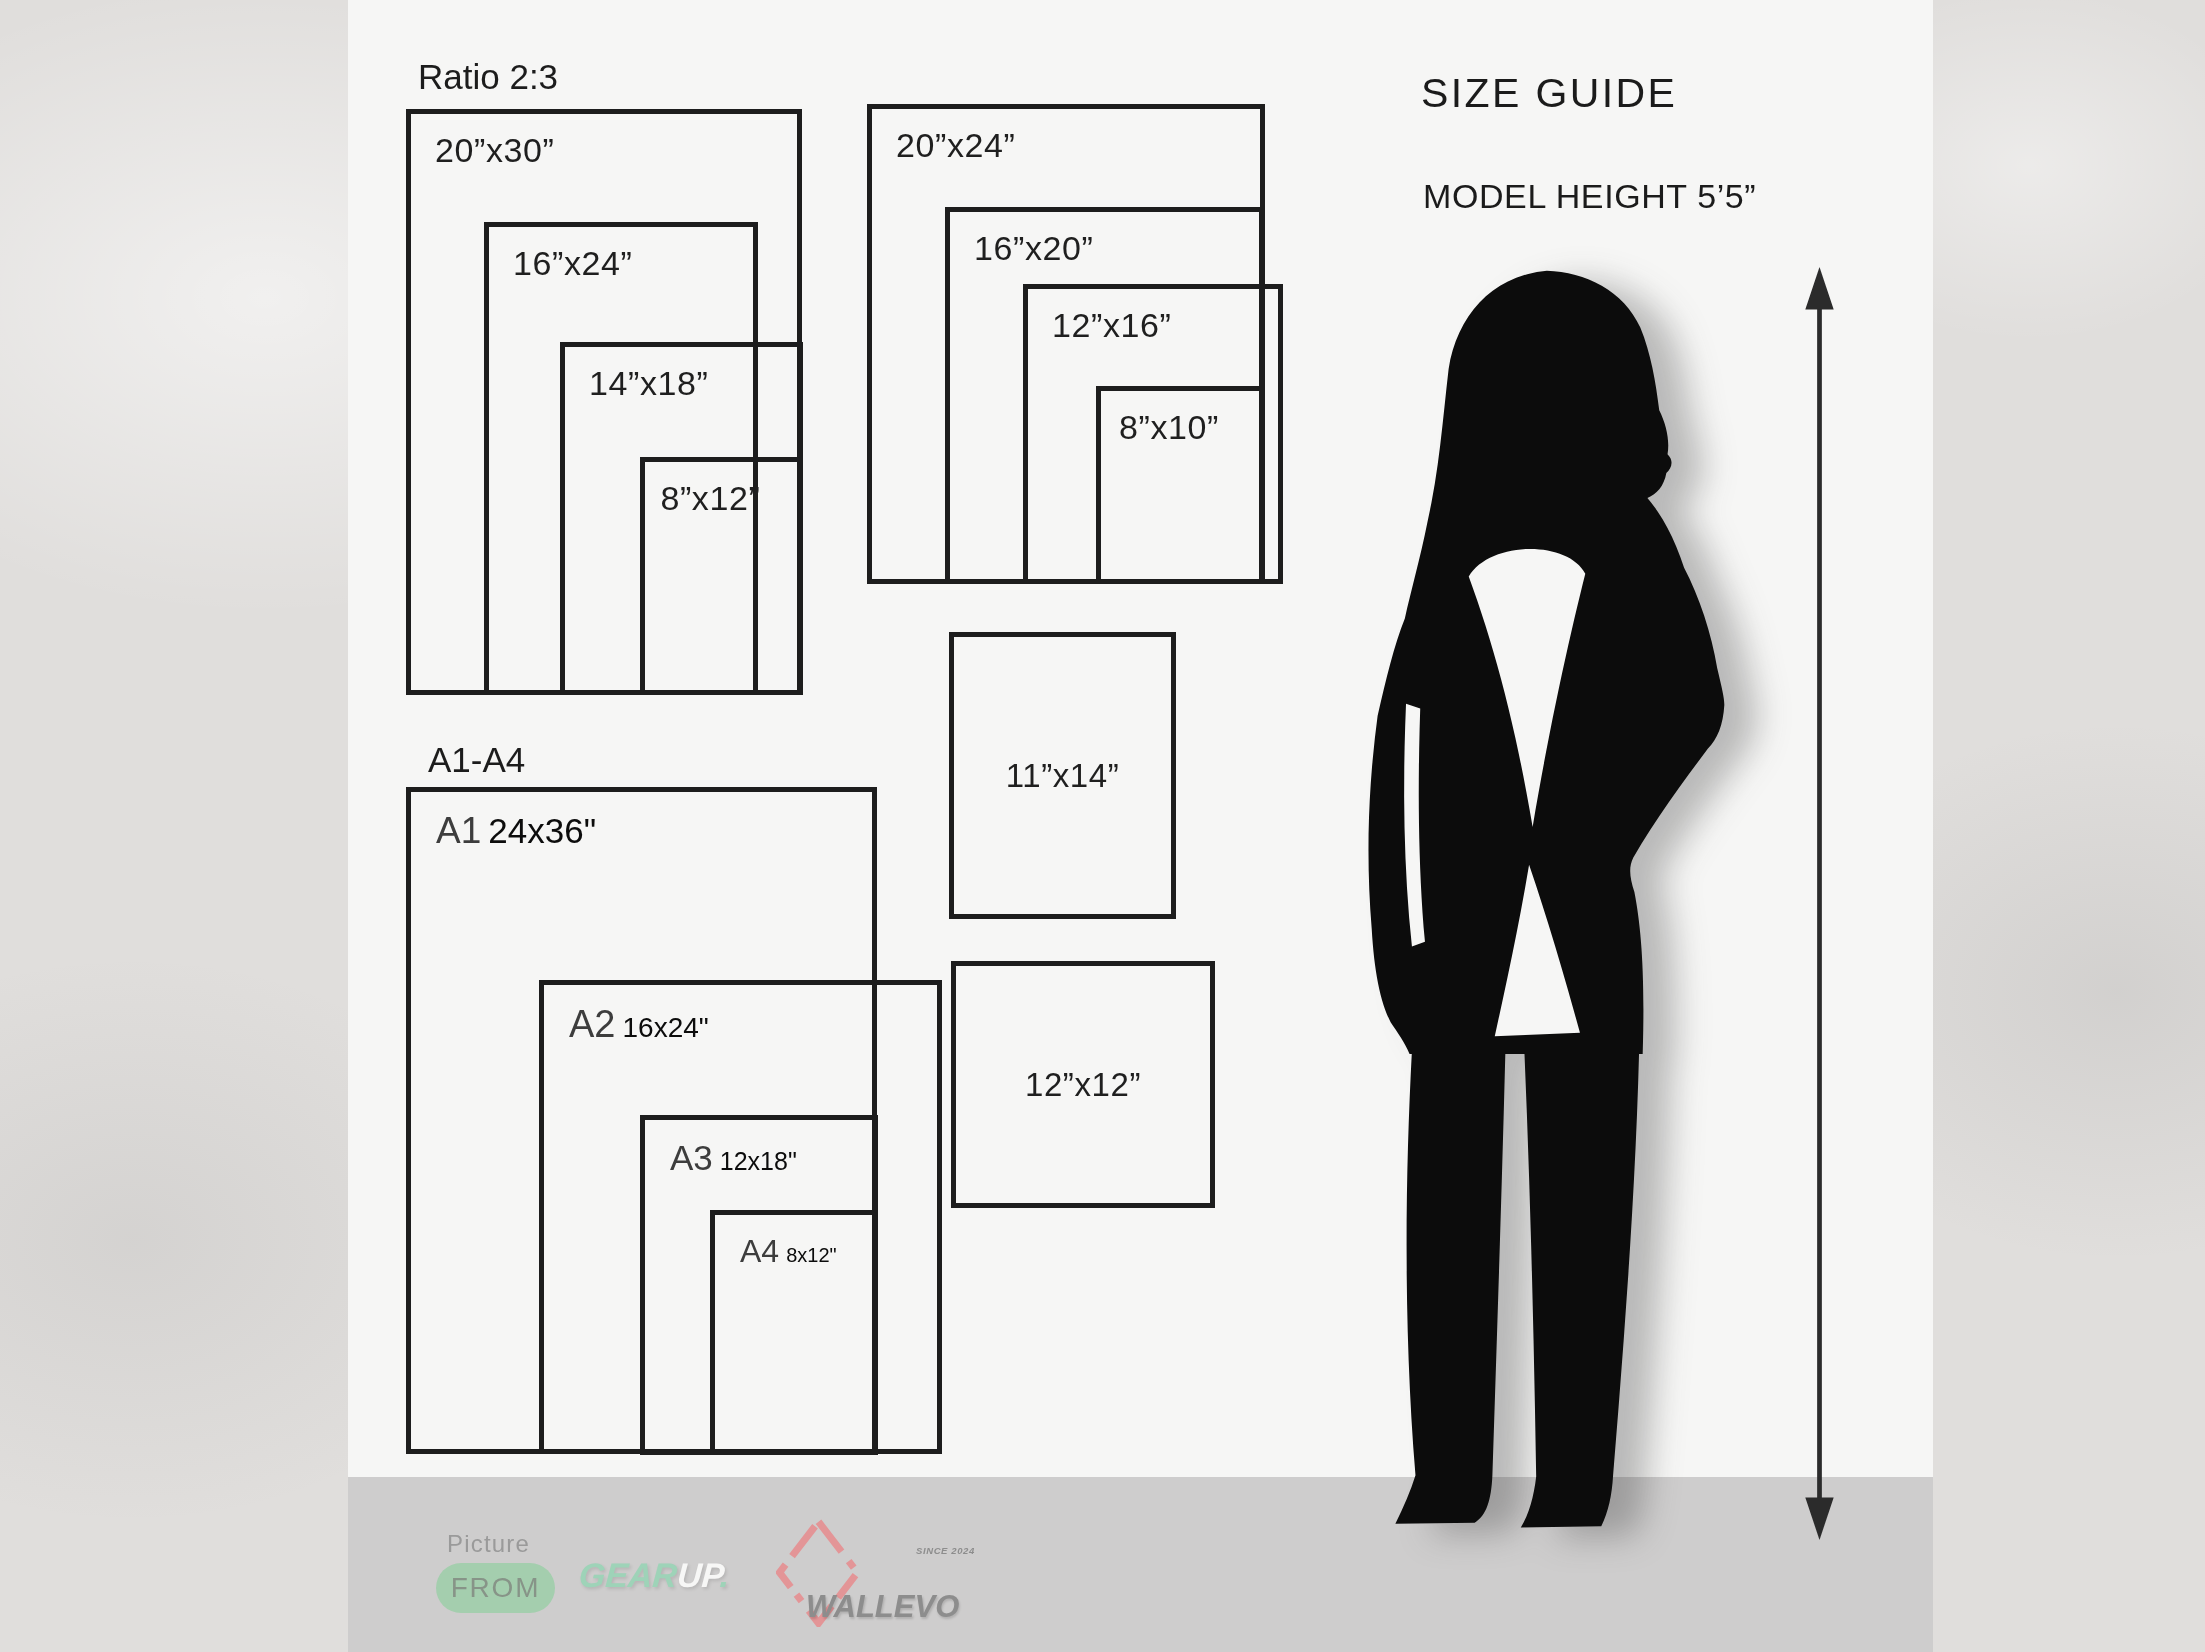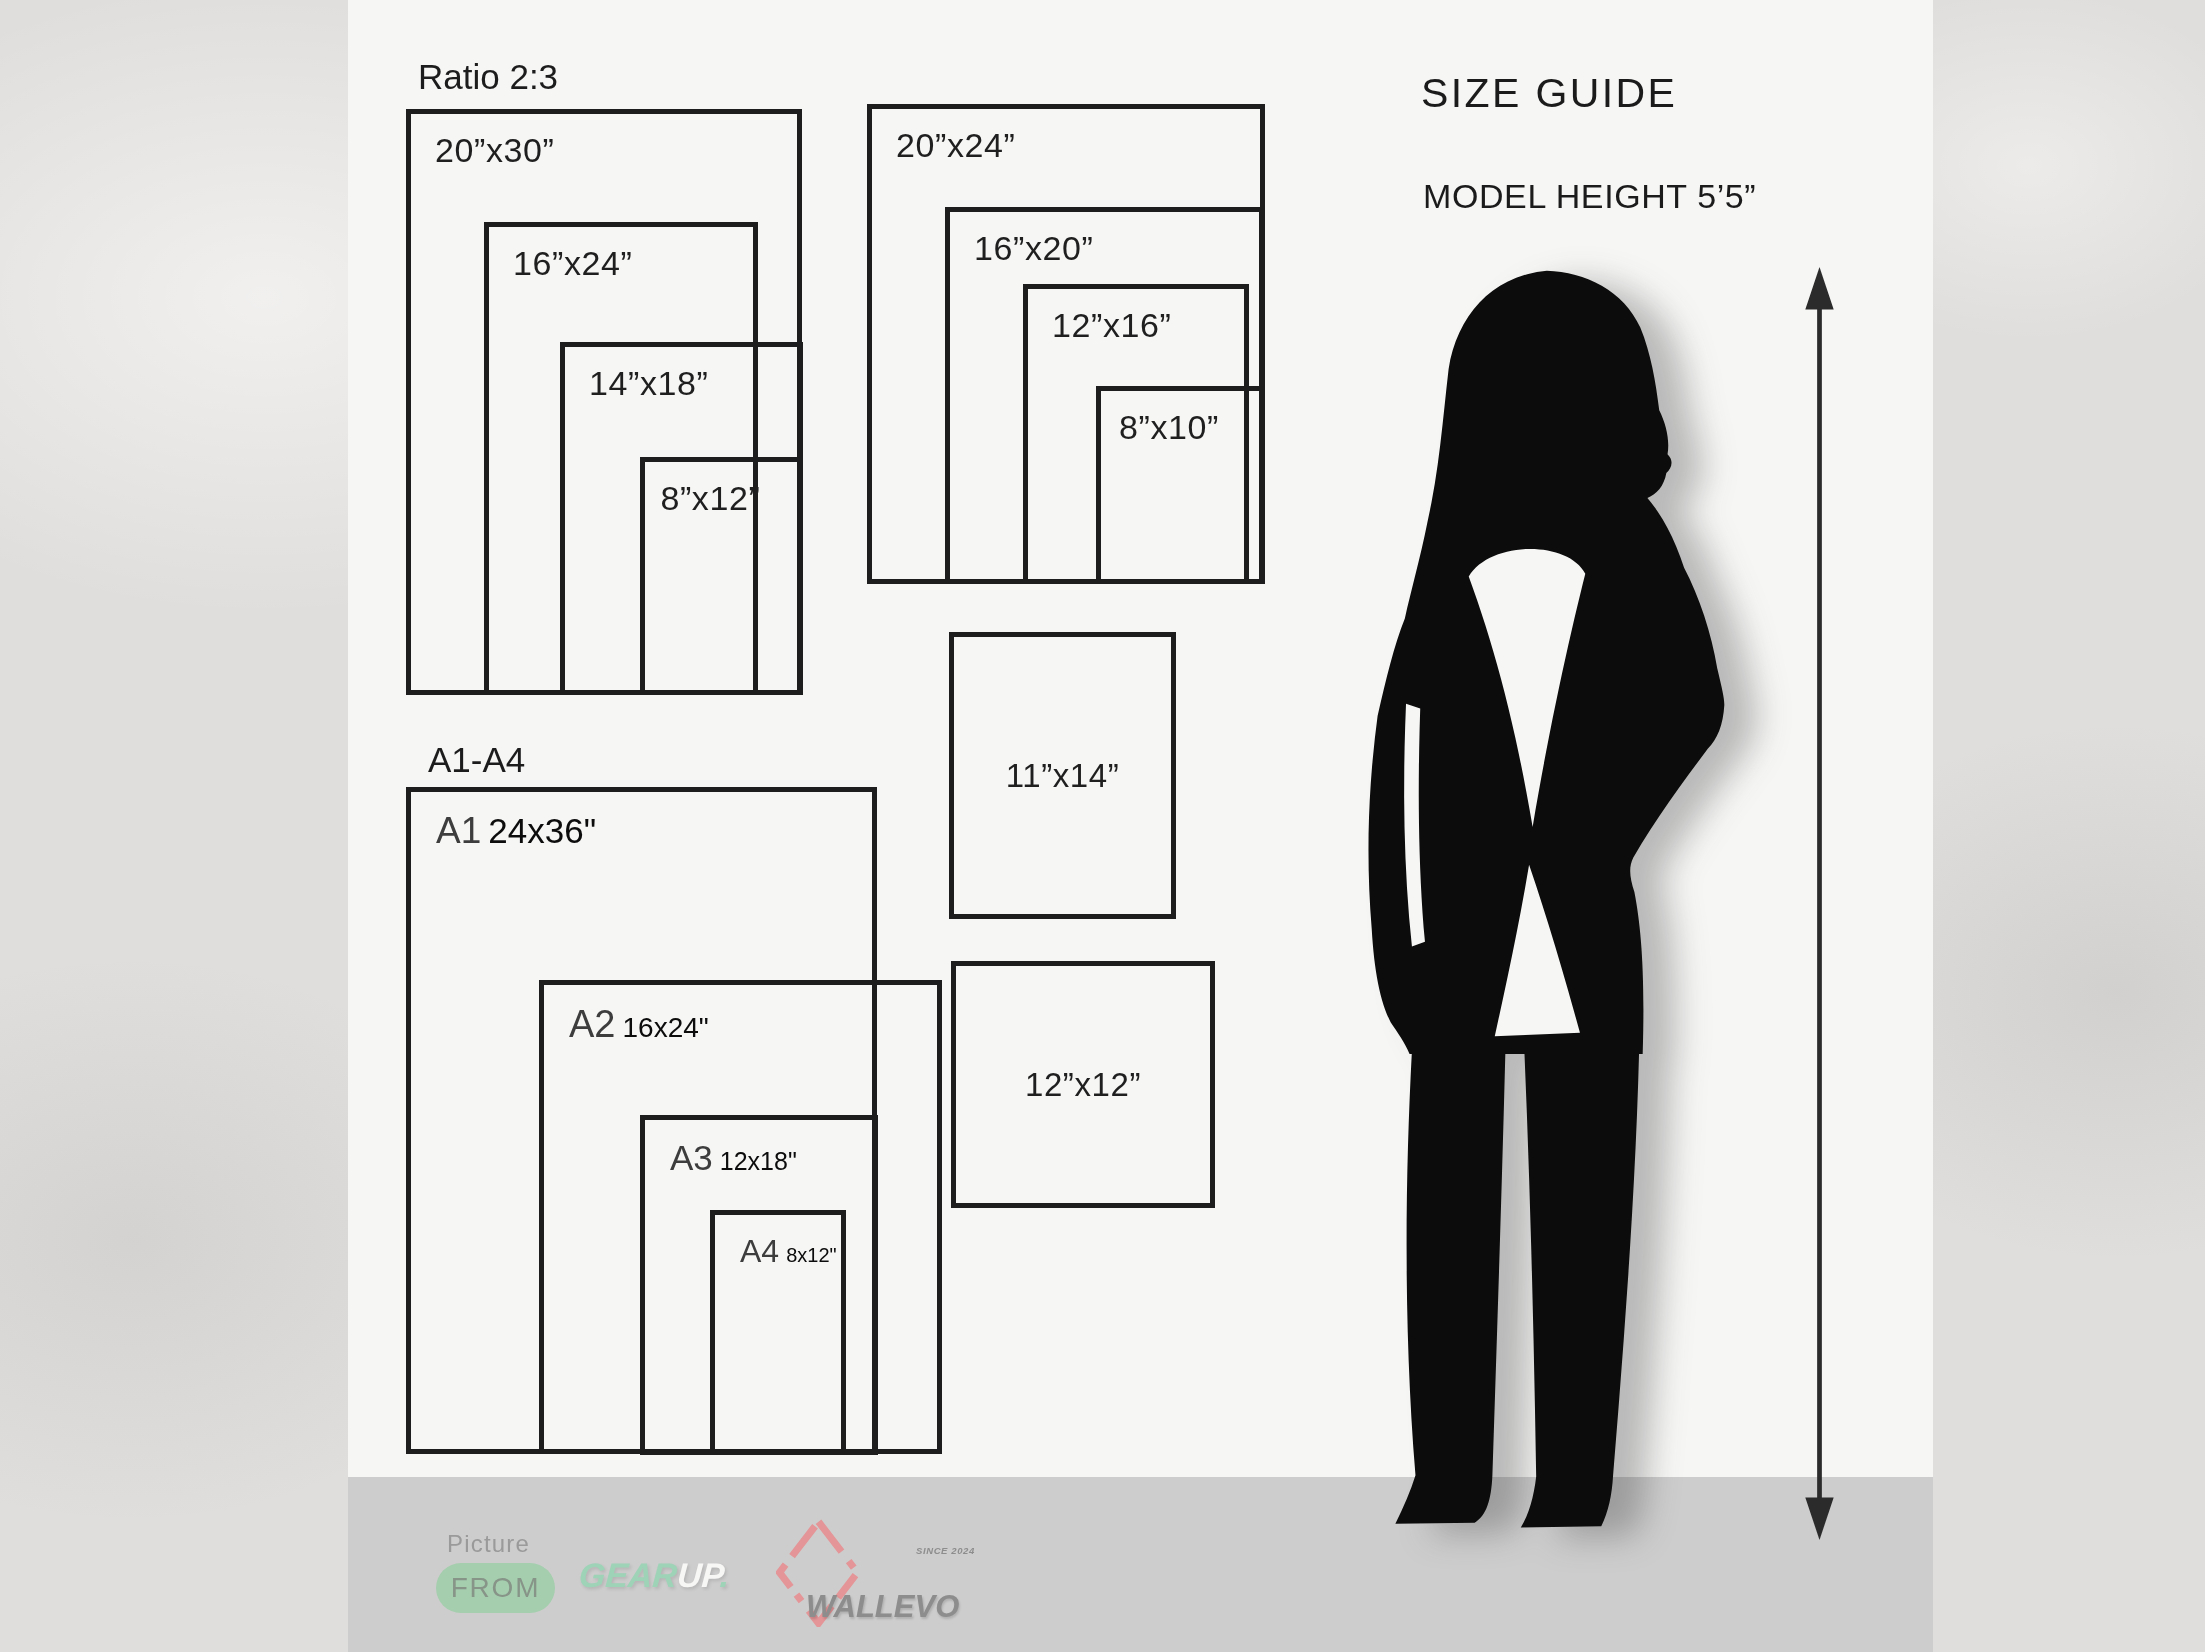--- a/index.html
+++ b/index.html
@@ -26,29 +26,29 @@
   
   #fr-2030{left:406px;top:109px;width:396px;height:586px;}
   #fr-1624{left:484px;top:222px;width:274px;height:473px;}
   #fr-1218{left:560px;top:342px;width:243px;height:353px;}
   #fr-0812{left:640px;top:457px;width:162px;height:238px;}
   #fr-0812 .lbl{left:15.4px;}
 
   
   #fr-2024{left:867px;top:104px;width:398px;height:480px;}
   #fr-1620{left:945px;top:207px;width:319px;height:377px;}
-  #fr-1216{left:1023px;top:284px;width:226px;height:300px;}
+  #fr-1216{left:1023px;top:284px;width:260px;height:300px;}
   #fr-0810{left:1096px;top:386px;width:169px;height:198px;}
   #fr-0810 .lbl{left:18px;}
 
   
   #fr-a1{left:406px;top:787px;width:471px;height:667px;}
   #fr-a2{left:539px;top:980px;width:403px;height:474px;}
   #fr-a3{left:640px;top:1115px;width:238px;height:340px;}
-  #fr-a4{left:710px;top:1210px;width:136px;height:245px;text-align:right;}
+  #fr-a4{left:710px;top:1210px;width:168px;height:245px;text-align:right;}
   .albl{position:absolute;top:18px;left:25px;white-space:nowrap;display:flex;align-items:baseline;gap:7px;}
   .apfx{color:#3d3d3d;}
   .asz{color:#0c0c0c;}
   #fr-a1 .apfx{font-size:37px}#fr-a1 .asz{font-size:35px}
   #fr-a2 .apfx{font-size:38px}#fr-a2 .asz{font-size:28px}
   #fr-a3 .apfx{font-size:35px}#fr-a3 .asz{font-size:25px}
   #fr-a4 .apfx{font-size:32px}#fr-a4 .asz{font-size:20px}
 
   
   #fr-1114{left:949px;top:632px;width:227px;height:287px;}

